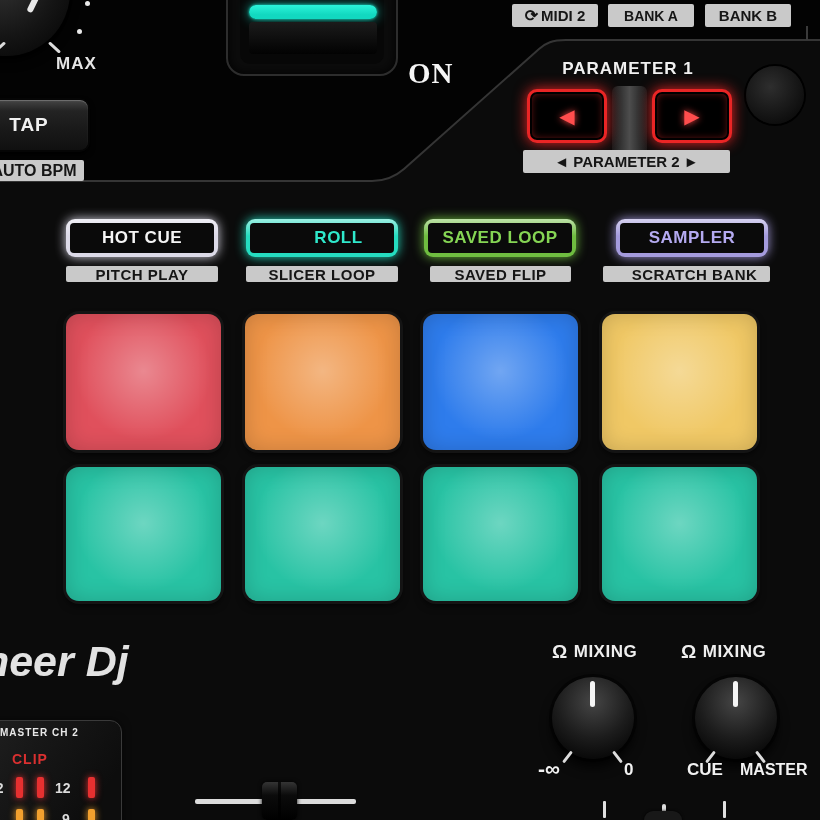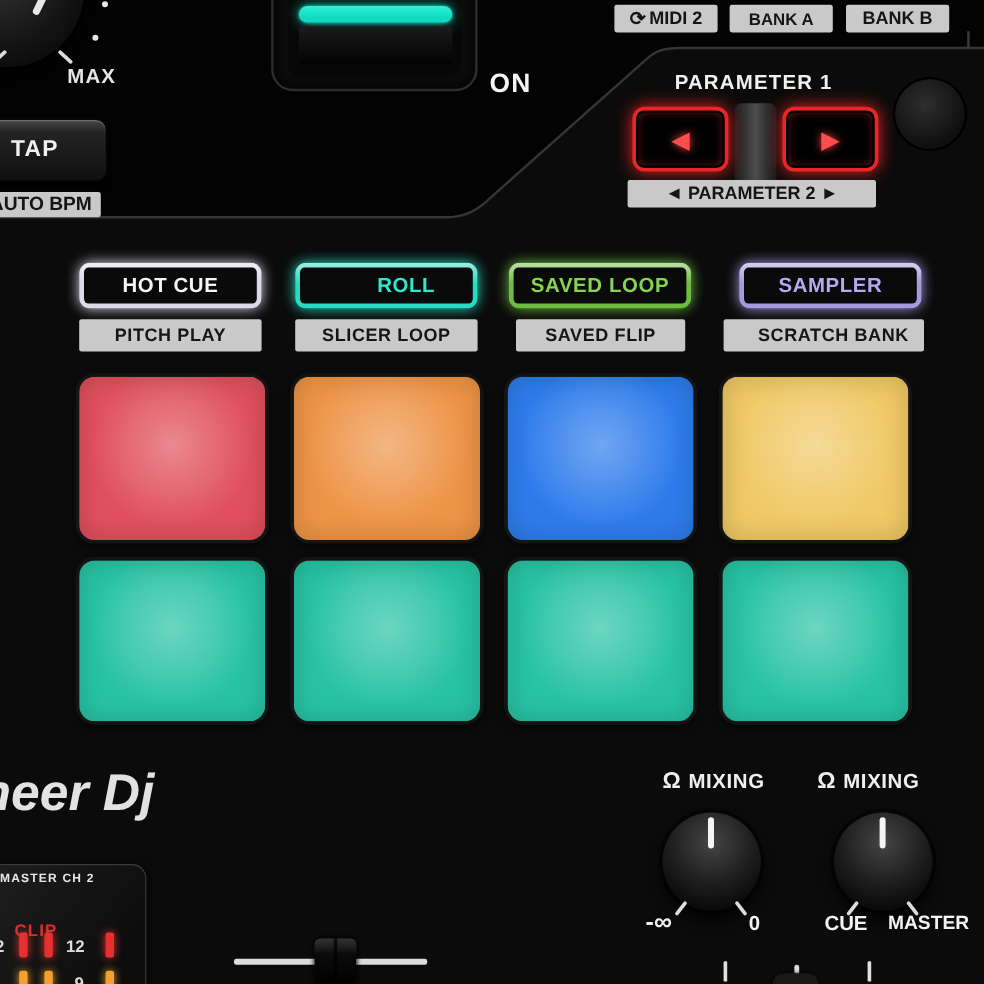--- a/index.html
+++ b/index.html
@@ -51,21 +51,21 @@
   .metal-strip{left:612px;top:86px;width:35px;height:74px;border-radius:6px;
     background:linear-gradient(90deg,#191919,#4d4d4d 50%,#191919);}
 
   
   .mode-btn{position:absolute;top:219px;width:152px;height:38px;border-radius:9px;padding:4px;
     box-sizing:border-box;box-shadow:0 0 11px var(--c);
     background:linear-gradient(180deg,rgba(255,255,255,.55),rgba(255,255,255,0) 45%),var(--c);}
   .mode-btn-inner{width:100%;height:100%;background:#0a0a0a;border-radius:4px;display:flex;
     align-items:center;justify-content:center;}
   .mode-btn-inner span{font-size:17px;font-weight:bold;letter-spacing:.5px;}
-  .sub-label{position:absolute;top:266px;height:27px;font-size:15px;letter-spacing:.5px;}
+  .sub-label{position:absolute;top:266px;height:16px;font-size:15px;letter-spacing:.5px;}
 
   
   .pad{position:absolute;width:155px;border-radius:13px;
     background:radial-gradient(ellipse at 50% 42%,rgba(255,255,255,.32),rgba(255,255,255,0) 62%),var(--c);
     box-shadow:0 0 0 3px #141414,0 4px 9px rgba(0,0,0,.85),inset 0 0 22px rgba(0,0,0,.18);}
   .pad.r1{top:314px;height:136px;}
   .pad.r2{top:467px;height:134px;}
 
   .logo{left:-84px;top:637px;font-size:43px;font-weight:bold;font-style:italic;
     color:#e2e2e2;letter-spacing:0px;white-space:nowrap;}
@@ -118,21 +118,21 @@
 
   <div class="abs tap-btn">
     <span>TAP</span>
   </div>
   <div class="abs plate" style="left:-16px;top:160px;width:100px;height:21px;font-size:16px;">AUTO BPM</div>
 
   <div class="abs paddle-frame"></div>
   <div class="abs paddle-body"></div>
   <div class="abs paddle-light" style="--c: #12d8c0;"></div>
   <div class="abs paddle-groove"></div>
-  <div class="abs small-label" style="left:408px;top:57px;font-size:22px;color:#f5f5f5;">ON</div>
+  <div class="abs small-label" style="left:408px;top:57px;font-size:29px;color:#f5f5f5;font-family:Liberation Serif, serif;">ON</div>
 
   <div class="abs screw"></div>
 
   <div class="abs plate" style="left:512px;top:4px;width:86px;height:23px;font-size:15px;gap:3px;">
     <span style="font-size:16px;">⟳</span>
     <span>MIDI 2</span>
   </div>
   <div class="abs plate" style="left:608px;top:4px;width:86px;height:23px;font-size:14px;">BANK A</div>
   <div class="abs plate" style="left:705px;top:4px;width:86px;height:23px;font-size:15px;">BANK B</div>
 
@@ -203,21 +203,21 @@
   <div class="abs tick" style="left:709px;top:750px;width:3px;height:14px;transform:rotate(38deg);"></div>
   <div class="abs tick" style="left:759px;top:750px;width:3px;height:14px;transform:rotate(-38deg);"></div>
 
   <div class="abs knob-text" style="left:538px;top:757px;font-size:21px;">-∞</div>
   <div class="abs knob-text" style="left:624px;top:760px;font-size:17px;">0</div>
   <div class="abs knob-text" style="left:687px;top:760px;font-size:17px;">CUE</div>
   <div class="abs knob-text" style="left:740px;top:761px;font-size:16px;">MASTER</div>
 
   <div class="abs meter-panel"></div>
   <div class="abs" style="left:0px;top:727px;color:#e8e8e8;font-weight:bold;font-size:10px;letter-spacing:1px;">MASTER  CH 2</div>
-  <div class="abs" style="left:12px;top:751px;color:#d93030;font-weight:bold;font-size:14px;letter-spacing:1px;margin-top:16px;">CLIP</div>
+  <div class="abs" style="left:12px;top:751px;color:#d93030;font-weight:bold;font-size:14px;letter-spacing:1px;">CLIP</div>
   <div class="meter-num" style="left:-12px;top:780px;">12</div>
   <div class="led" style="left: 16px; top: 777px; height: 21px; --c: #e63030;"></div>
   <div class="led" style="left: 37px; top: 777px; height: 21px; --c: #e63030;"></div>
   <div class="meter-num" style="left:55px;top:780px;">12</div>
   <div class="led" style="left: 88px; top: 777px; height: 21px; --c: #e63030;"></div>
   <div class="led" style="left: 16px; top: 809px; height: 14px; --c: #f2a02e;"></div>
   <div class="led" style="left: 37px; top: 809px; height: 14px; --c: #f2a02e;"></div>
   <div class="meter-num" style="left:62px;top:811px;">9</div>
   <div class="led" style="left: 88px; top: 809px; height: 14px; --c: #f2a02e;"></div>
 

